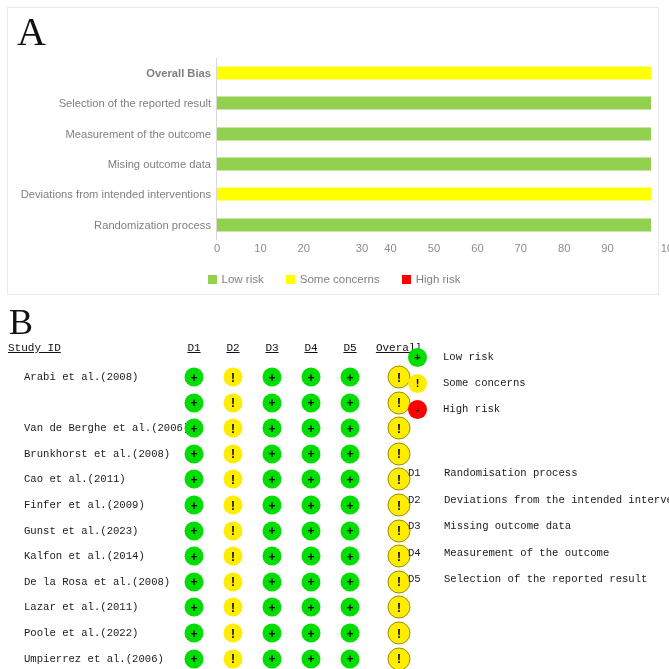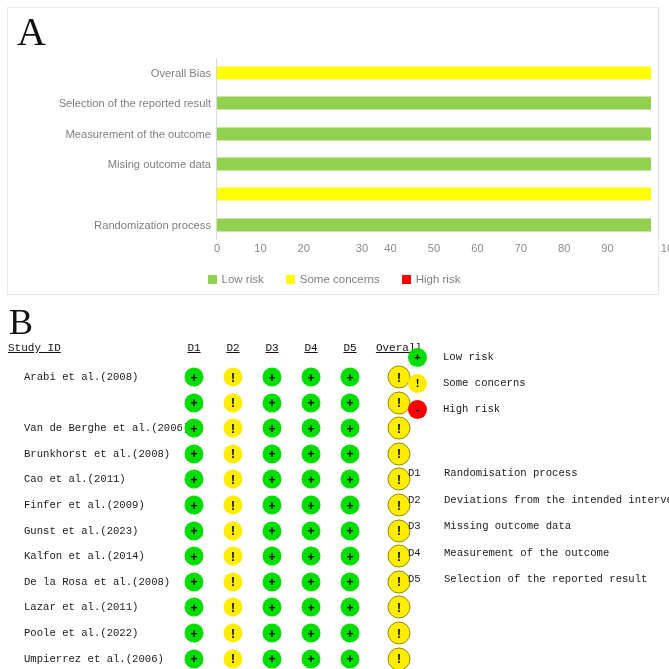--- a/index.html
+++ b/index.html
@@ -169,37 +169,38 @@
 <body>
 
 <div id="panel-a">
 
   <div id="panel-a-letter">A</div>
 
 
   <div id="plot-area">
     <div id="y-axis-line"></div>
     <div id="bars-container">
-        <div class="bar-row" style="top: 50px;">
+        <div class="bar-row" style="top: 50px; font-weight: bold;">
           <span class="bar-label">Overall Bias</span>
           <span class="bar some" style="width: 434px; background: rgb(255, 255, 0);"></span>
         </div>
         <div class="bar-row" style="top: 80.3px;">
           <span class="bar-label">Selection of the reported result</span>
           <span class="bar low" style="width: 434px; background: rgb(146, 208, 80);"></span>
         </div>
         <div class="bar-row" style="top: 110.6px;">
           <span class="bar-label">Measurement of the outcome</span>
           <span class="bar low" style="width: 434px; background: rgb(146, 208, 80);"></span>
         </div>
         <div class="bar-row" style="top: 140.9px;">
           <span class="bar-label">Mising outcome data</span>
           <span class="bar low" style="width: 434px; background: rgb(146, 208, 80);"></span>
         </div>
         <div class="bar-row" style="top: 171.2px;">
+          <span class="bar-label">Deviations from intended interventions</span>
           <span class="bar some" style="width: 434px; background: rgb(255, 255, 0);"></span>
         </div>
         <div class="bar-row" style="top: 201.5px;">
           <span class="bar-label">Randomization process</span>
           <span class="bar low" style="width: 434px; background: rgb(146, 208, 80);"></span>
         </div>
       </div>
     <div id="x-ticks">
         <span class="x-tick" style="left: 209px;">0</span>
         <span class="x-tick" style="left: 252.4px;">10</span>

